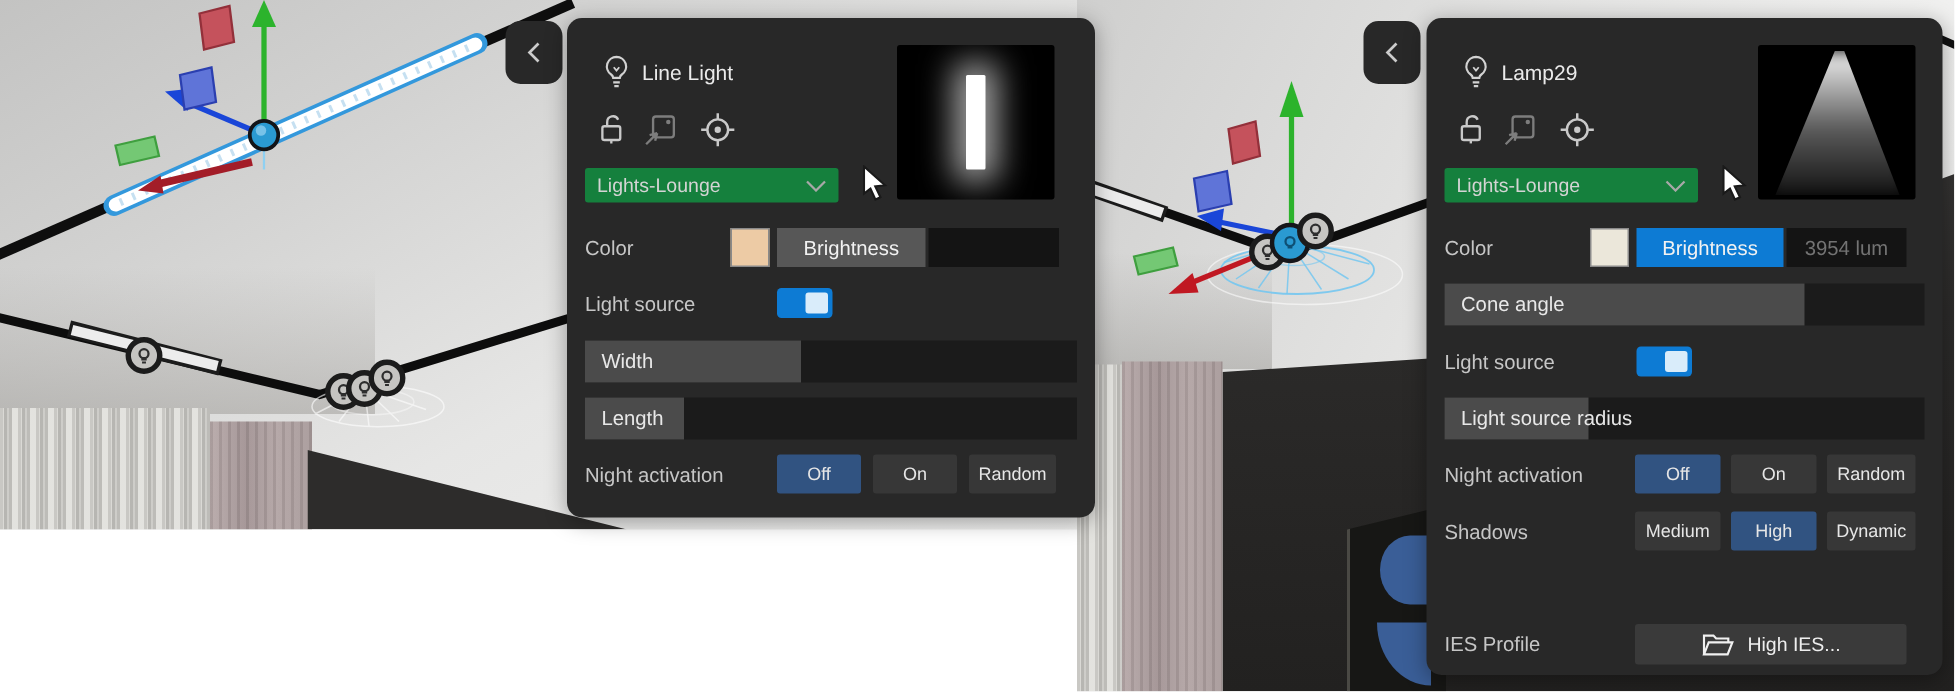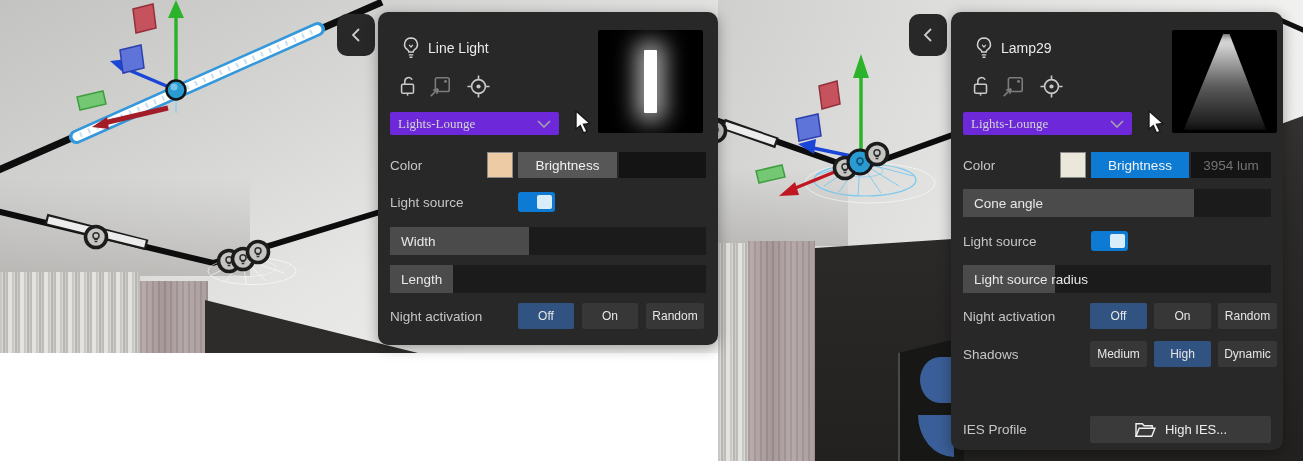--- a/index.html
+++ b/index.html
@@ -36,30 +36,30 @@
   .petal{position:absolute;background:#3a5e97;}
   #petal-1{left:22px;top:20px;width:32px;height:46px;border-radius:75% 0 0 75% / 60% 0 40% 60%;}
   #petal-2{left:20px;top:78px;width:36px;height:42px;border-radius:0 0 0 100%;}
   .scene svg{position:absolute;left:0;top:0;}
 
   
   .collapse-btn{position:absolute;width:38px;height:42px;background:#282828;border-radius:10px;
     display:flex;align-items:center;justify-content:center;cursor:pointer;}
   #collapse-left{left:337px;top:14px;} #collapse-right{left:909px;top:14px;}
   .panel{position:absolute;background:var(--panel-bg,#282828);border-radius:10px;color:#ddd;
-    font-size:13.5px;box-shadow:0 3px 14px rgba(0,0,0,.35);}
+    font-size:13.5px;box-shadow:0 3px 14px rgba(0,0,0,.35);padding-left:12px;}
   #panel-left{left:378px;top:12px;width:340px;height:333px;}
   #panel-right{left:951px;top:12px;width:332px;height:438px;}
   .p-title{position:absolute;left:50px;top:28px;font-size:14px;color:#eaeaea;}
   .hdr-icon{position:absolute;top:24px;left:22px;}
   .tool-icon{position:absolute;top:62px;}
   .i-lock{left:19px;} .i-img{left:50px;} .i-target{left:88px;}
-  .dropdown{position:absolute;left:12px;top:100px;width:169px;height:23px;background:#6d28d9;
+  .dropdown{position:absolute;left:12px;top:100px;width:169px;height:23px;background:#15803d;
     border-radius:2px;display:flex;align-items:center;padding:0 8px;box-sizing:border-box;
-    color:#d4d4d4;font-size:13px;cursor:pointer;font-family:Liberation Serif, serif;}
+    color:#d4d4d4;font-size:13px;cursor:pointer;}
   .dropdown .chev{margin-left:auto;}
   .cursor-icon{position:absolute;left:195px;top:98px;}
   .preview{position:absolute;top:18px;width:105px;height:103px;background:#000;border-radius:2px;overflow:hidden;}
   #panel-left .preview{left:220px;} #panel-right .preview{left:221px;}
   .bar-v{position:absolute;left:46px;top:20px;width:13px;height:63px;background:#fff;border-radius:1px;
     box-shadow:0 0 22px 8px rgba(255,255,255,.65);}
   .cone-beam{position:absolute;left:8px;top:4px;width:90px;height:96px;filter:blur(5px);
     background:linear-gradient(to bottom,rgba(255,255,255,.95),rgba(255,255,255,.35) 55%,rgba(255,255,255,.08));
     clip-path:polygon(48% 0%,55% 0%,96% 100%,4% 100%);}
   .p-row-label{position:absolute;left:12px;color:#c6c6c6;}

